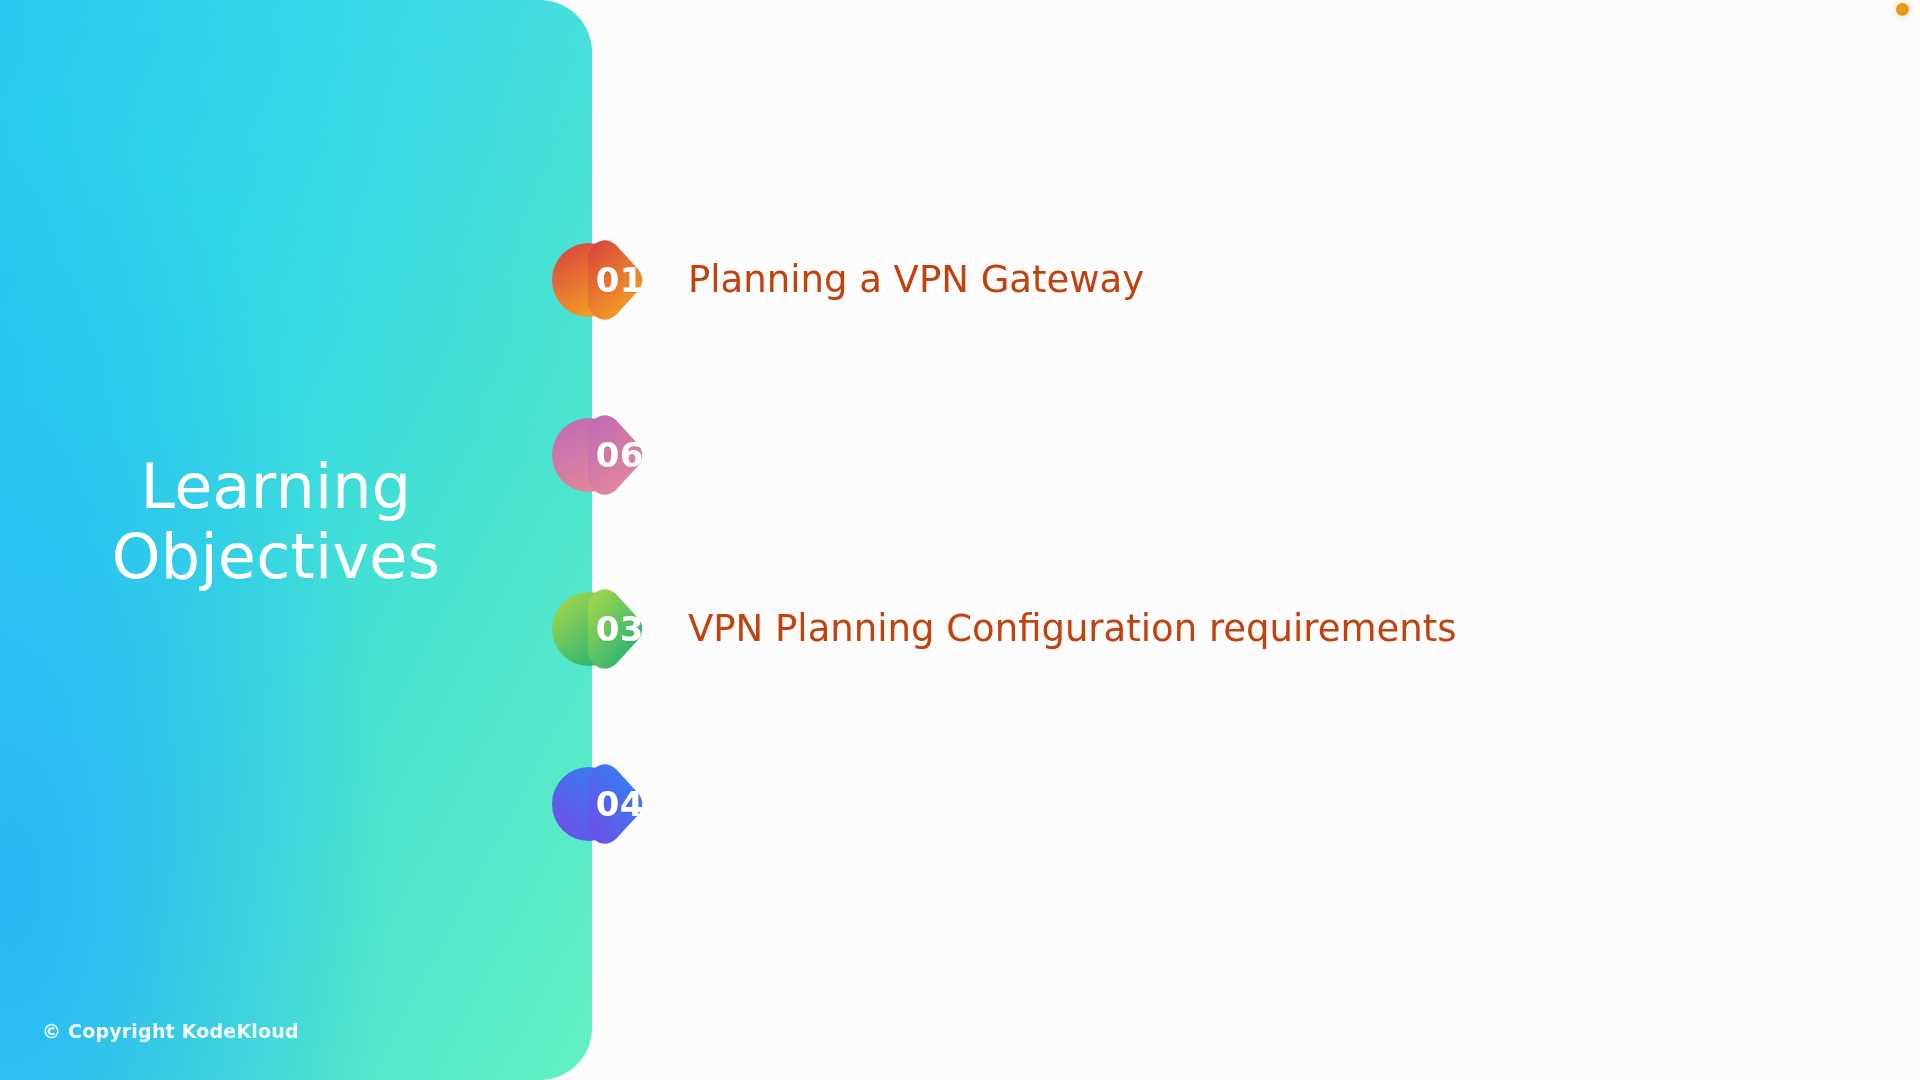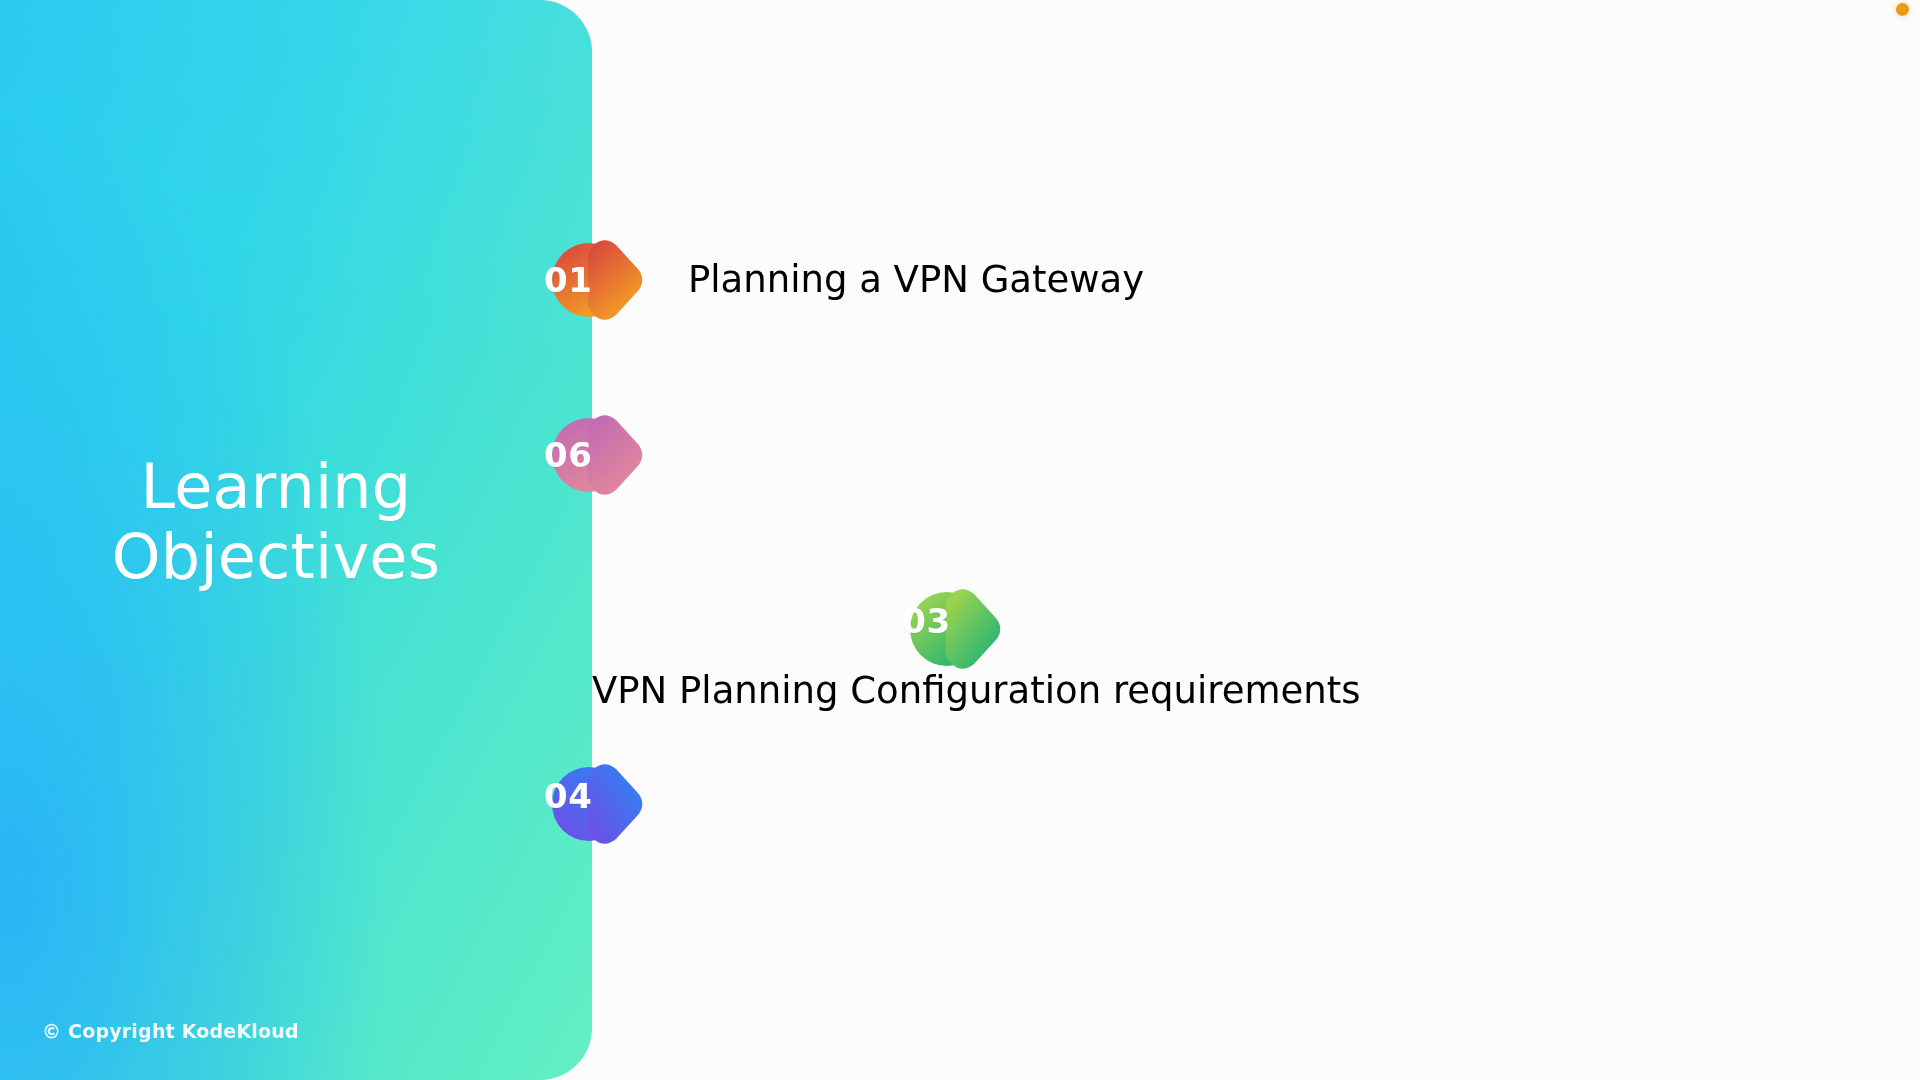--- a/index.html
+++ b/index.html
@@ -80,32 +80,32 @@
 
   .objective-row {
     position: absolute;
     left: 548px;
     display: flex;
     align-items: center;
     height: 112px;
   }
   .objective-row.r1 { top: 224px; }
   .objective-row.r2 { top: 399px; }
-  .objective-row.r3 { top: 573px; flex-direction: column; }
-  .objective-row.r4 { top: 748px; flex-direction: column; }
+  .objective-row.r3 { top: 573px; }
+  .objective-row.r4 { top: 748px; }
 
   
   .badge {
     position: relative;
     width: 96px;
     height: 112px;
     flex: 0 0 96px;
     display: flex;
     align-items: center;
-    justify-content: flex-start;
+    justify-content: flex-end;
   }
   .badge svg {
     position: absolute;
     left: 0;
     top: 0;
     width: 96px;
     height: 112px;
     display: block;
   }
   .badge-num {
@@ -114,21 +114,21 @@
     color: #ffffff;
     font-size: 34px;
     font-weight: 700;
     letter-spacing: 0.5px;
     margin-left: -4px;
     text-shadow: 0 1px 1px rgba(0,0,0,0.07);
   }
 
   .objective-label {
     margin-left: 44px;
-    color: #000000;
+    color: #c2410c;
     font-size: 37px;
     line-height: 44px;
     font-weight: 400;
     white-space: nowrap;
   }
 
   
   .corner-dot {
     position: absolute;
     right: 11px;

